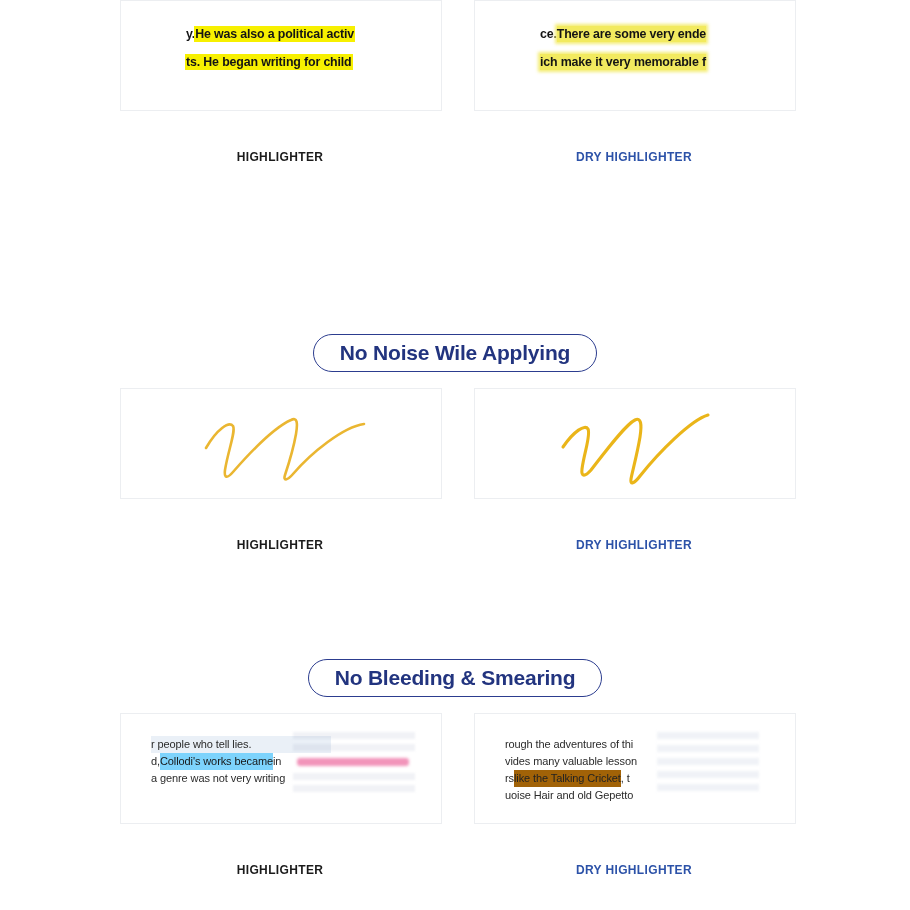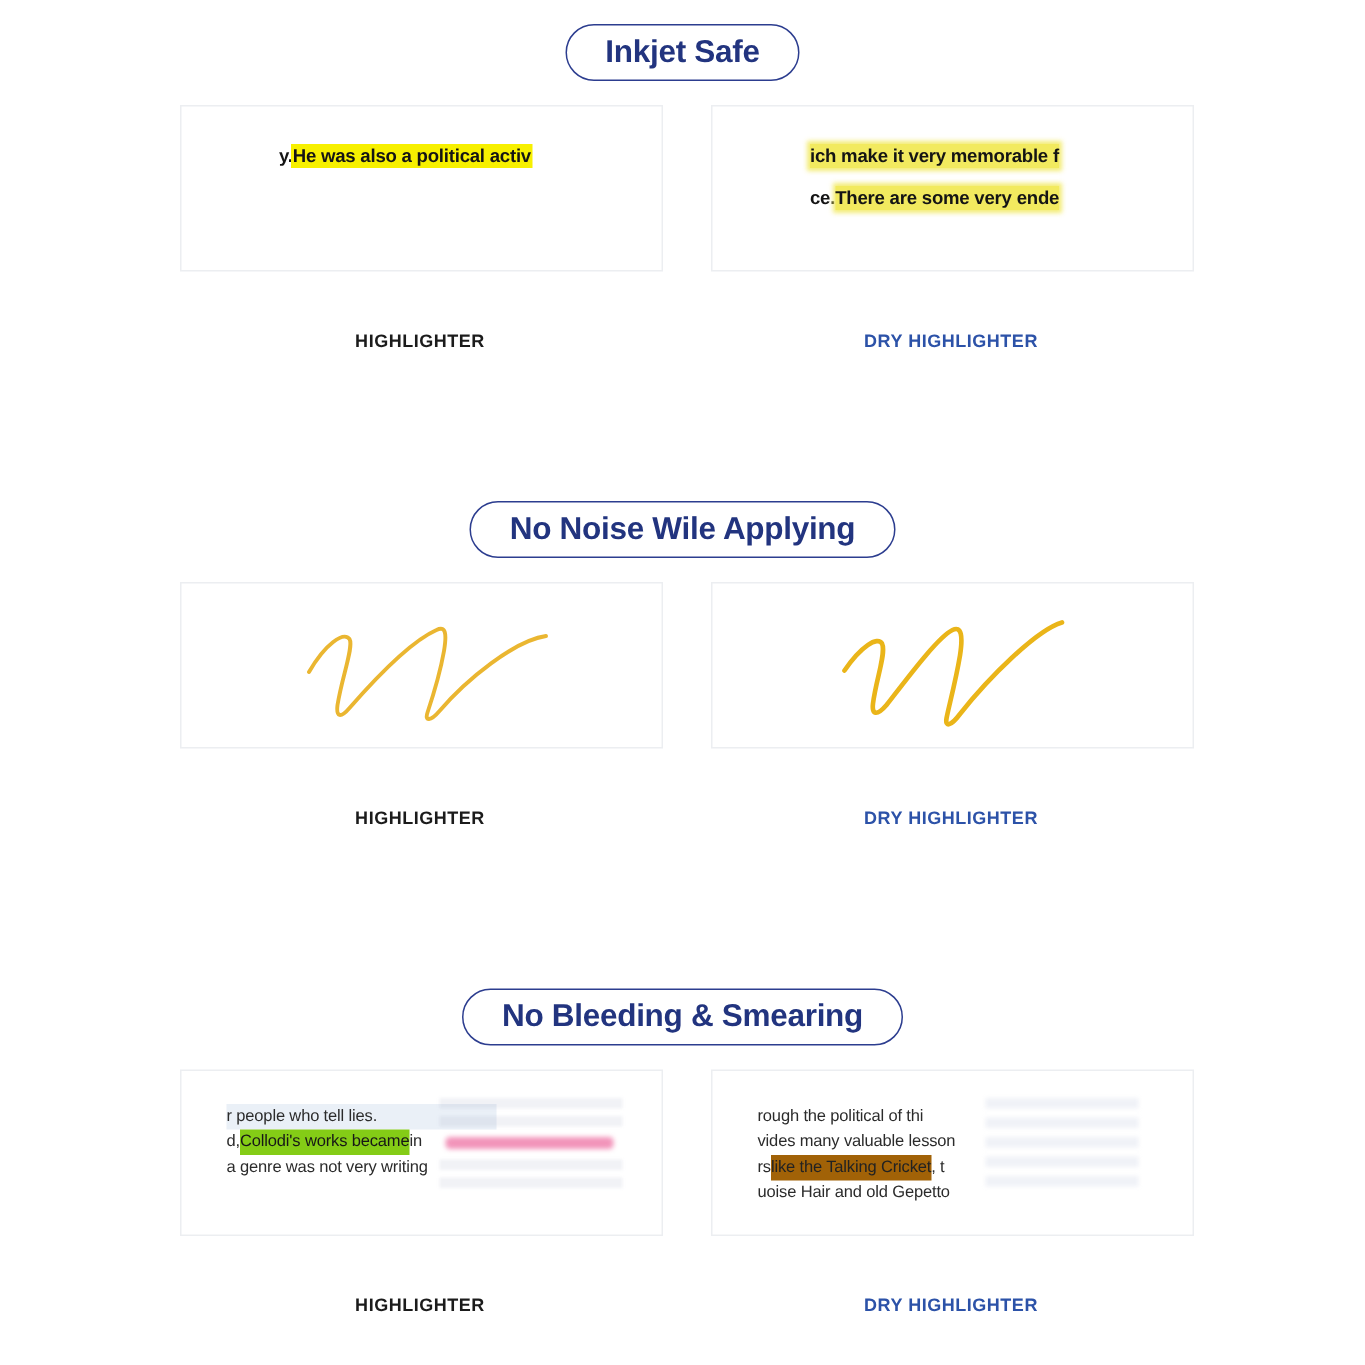--- a/index.html
+++ b/index.html
@@ -139,21 +139,21 @@
     font-size: 11px;
     color: #2b2b2b;
     white-space: nowrap;
     line-height: 17px;
     height: 17px;
     display: flex;
     align-items: flex-end;
     letter-spacing: -0.1px;
   }
   .tint-blue { background: #eaf0f7; }
-  .hl-pink   { background: #84cc16; color: #171717; margin-top: 32px; }
+  .hl-pink   { background: #7dd3fc; color: #171717; margin-top: 32px; }
   .hl-pink-soft { background: #a16207; color: #222; margin-top: 12px; }
 
   .bleed-back {
     position: absolute;
     top: 14px;
     left: 172px;
     width: 122px;
     height: 68px;
   }
   .ghost-band {
@@ -182,43 +182,43 @@
     filter: blur(1.5px);
   }
 </style>
 </head>
 <body>
 
 <div class="page">
 
   <div class="section section-1">
 
-    <div class="pill-row">
-      <div class="pill">Inkjet Safe</div>
-    </div>
 
     <div class="panels">
 
       <div class="panel panel-left">
         <div class="lines">
           <div class="line">
             <span class="lead">y.</span>
             <span class="hl-crisp">He was also a political activ</span>
           </div>
+          <div class="line">
+            <span class="hl-crisp">ts. He began writing for child</span>
+          </div>
         </div>
       </div>
 
       <div class="panel panel-right">
         <div class="lines">
           <div class="line">
-            <span class="hl-soft">ich make it very memorable f</span>
-          </div>
-          <div class="line">
             <span class="lead">ce.</span>
             <span class="hl-soft">There are some very ende</span>
+          </div>
+          <div class="line">
+            <span class="hl-soft">ich make it very memorable f</span>
           </div>
         </div>
       </div>
 
     </div>
 
     <div class="captions">
       <div class="caption caption-left">HIGHLIGHTER</div>
       <div class="caption caption-right">DRY HIGHLIGHTER</div>
     </div>
@@ -290,21 +290,21 @@
           <div class="ghost-band" style="top:16px;"></div>
           <div class="ghost-pink" style="top:30px;"></div>
           <div class="ghost-band" style="top:45px;"></div>
           <div class="ghost-band" style="top:57px;"></div>
         </div>
       </div>
 
       <div class="panel panel-right">
         <div class="bleed-lines">
           <div class="bleed-line">
-            <span>rough the political of thi</span>
+            <span>rough the adventures of thi</span>
           </div>
           <div class="bleed-line">
             <span>vides many valuable lesson</span>
           </div>
           <div class="bleed-line">
             <span>rs</span>
             <span class="hl-pink-soft">like the Talking Cricket</span>
             <span>, t</span>
           </div>
           <div class="bleed-line">

